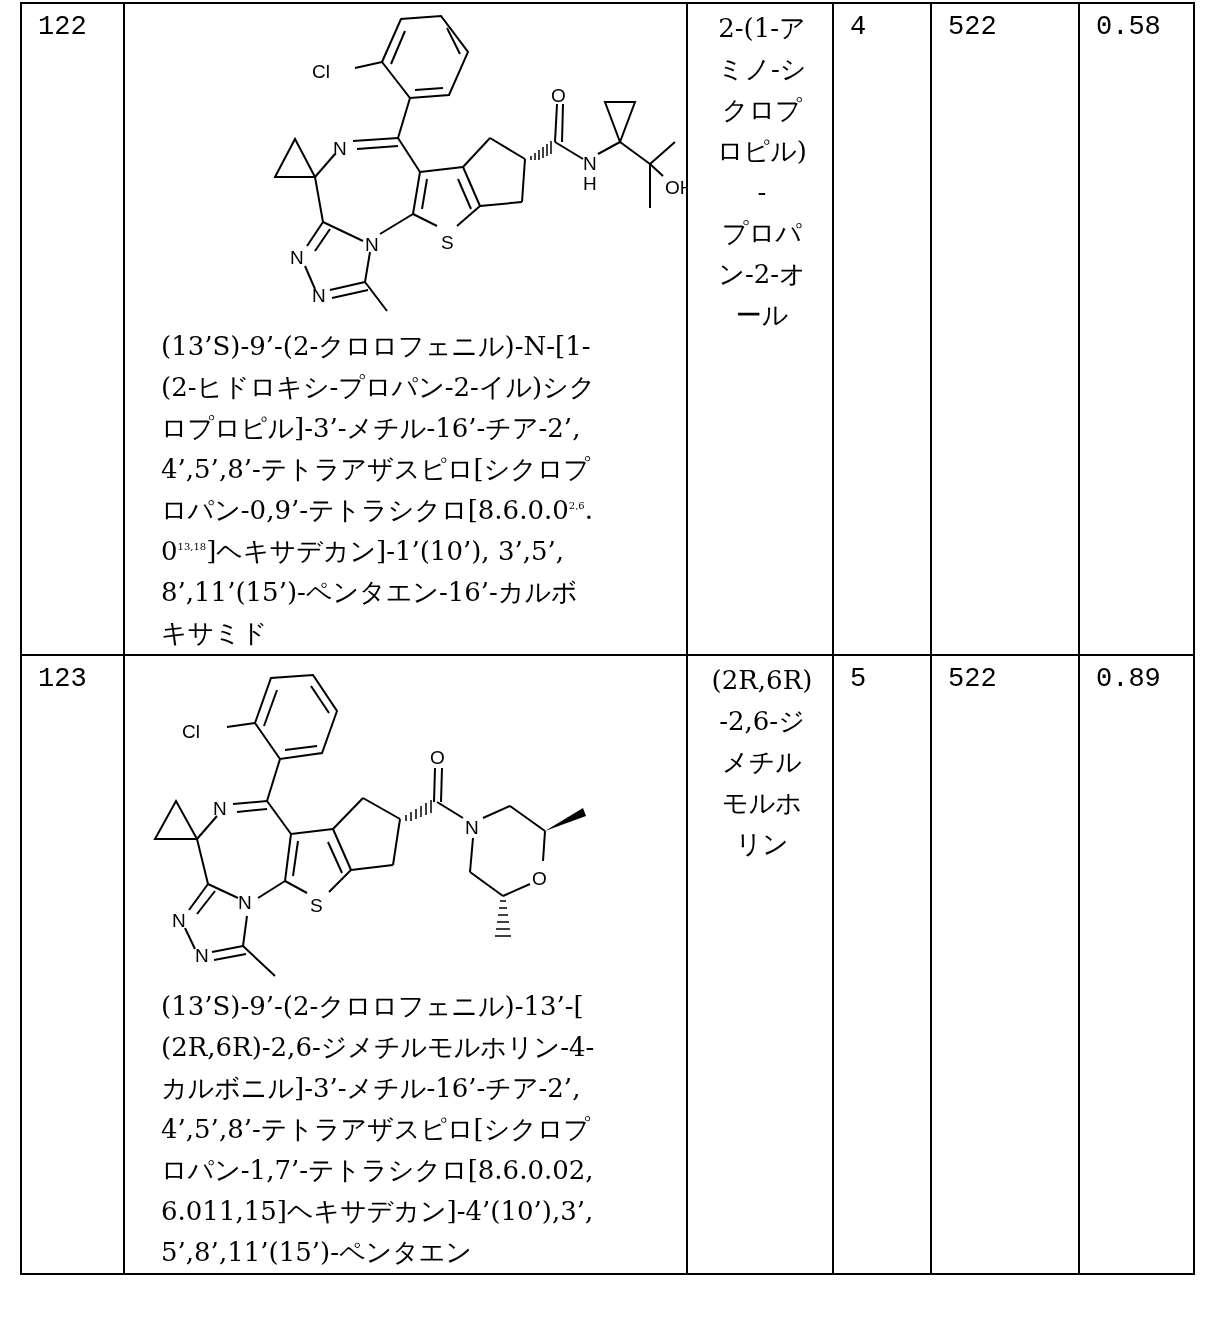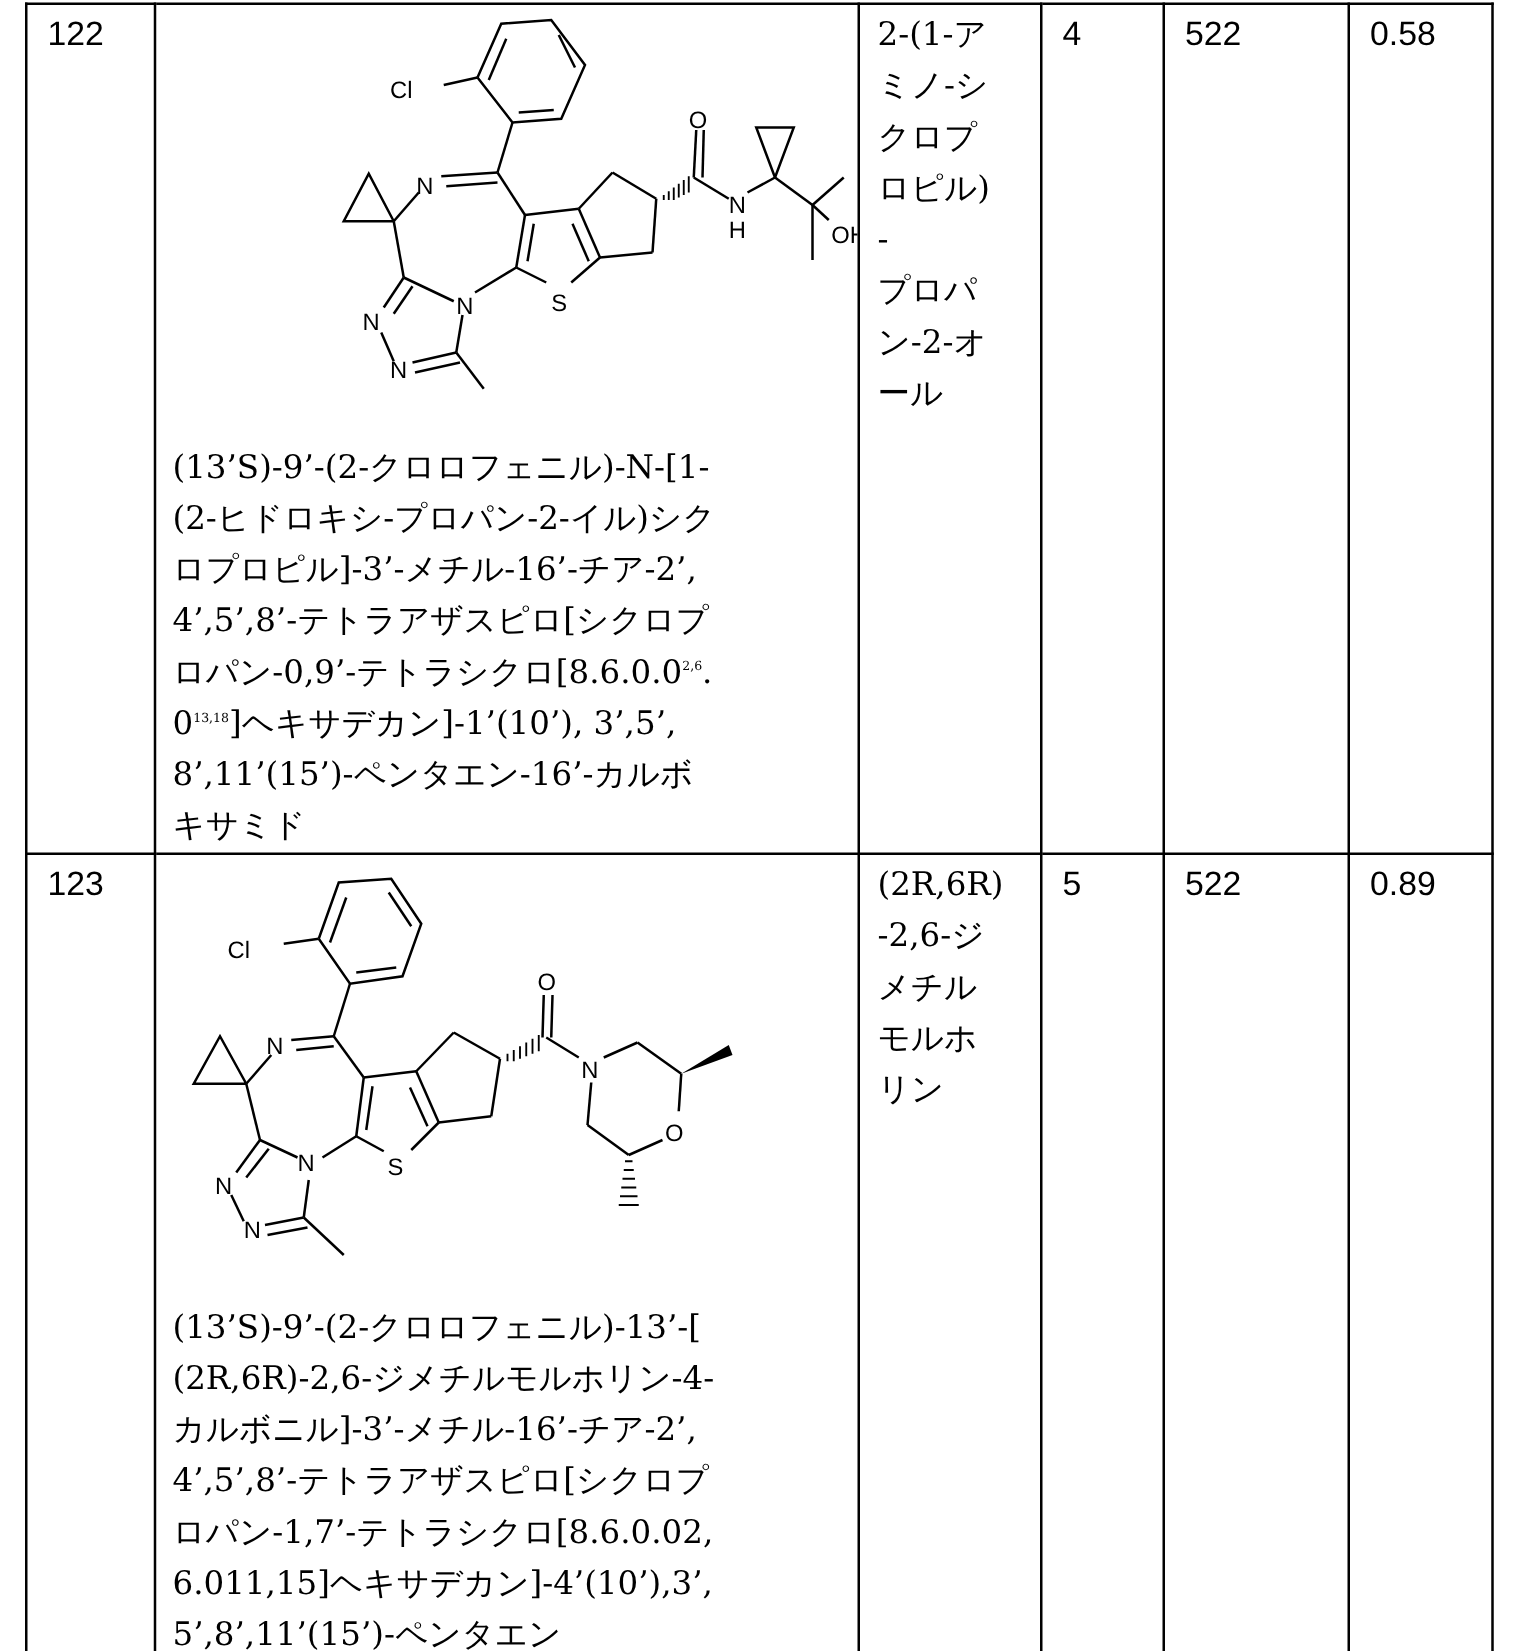--- a/index.html
+++ b/index.html
@@ -8,23 +8,23 @@
   table.cmpd { position: absolute; left: 20px; top: 2px; border-collapse: collapse; table-layout: fixed; }
   table.cmpd td { border: 2px solid #000; vertical-align: top; padding: 0; }
   .c-no { width: 103px; }
   .c-struct { width: 561px; }
   .c-amine { width: 146px; }
   .c-method { width: 98px; }
   .c-mass { width: 148px; }
   .c-ic { width: 115px; }
   tr.r1 { height: 651px; }
   tr.r2 { height: 543px; }
-  .num { font-family: Liberation Sans, sans-serif; font-size: 27px; padding: 8px 0 0 16px !important; }
-  .amine { font-size: 26px; line-height: 41px; padding: 4px 10px 0 14px !important; word-break: break-all; }
-  .name { font-size: 26px; line-height: 41px; padding: 0 14px 0 13px; word-break: break-all; margin-top: 28px; }
+  .num { font-family: Liberation Mono, monospace; font-size: 27px; padding: 8px 0 0 16px !important; }
+  .amine { font-size: 26px; line-height: 41px; padding: 4px 10px 0 14px !important; word-break: break-all; text-align: center; }
+  .name { font-size: 26px; line-height: 41px; padding: 0 14px 0 36px; word-break: break-all; }
   .mol { display: block; }
   sup { font-size: 10px; line-height: 0; }
   svg text { font-family: "Liberation Sans", sans-serif; font-size: 19px; }
 </style>
 </head>
 <body>
 
 <table class="cmpd">
   <colgroup>
     <col class="c-no">

